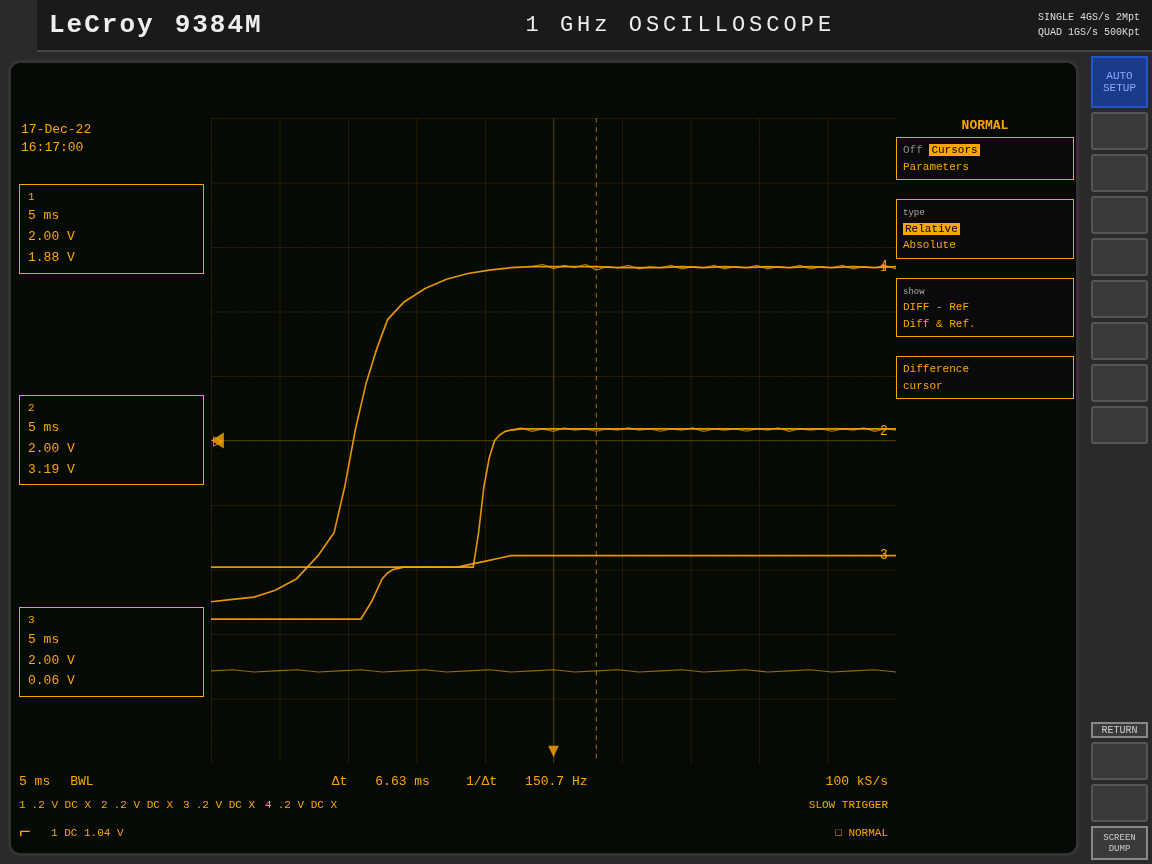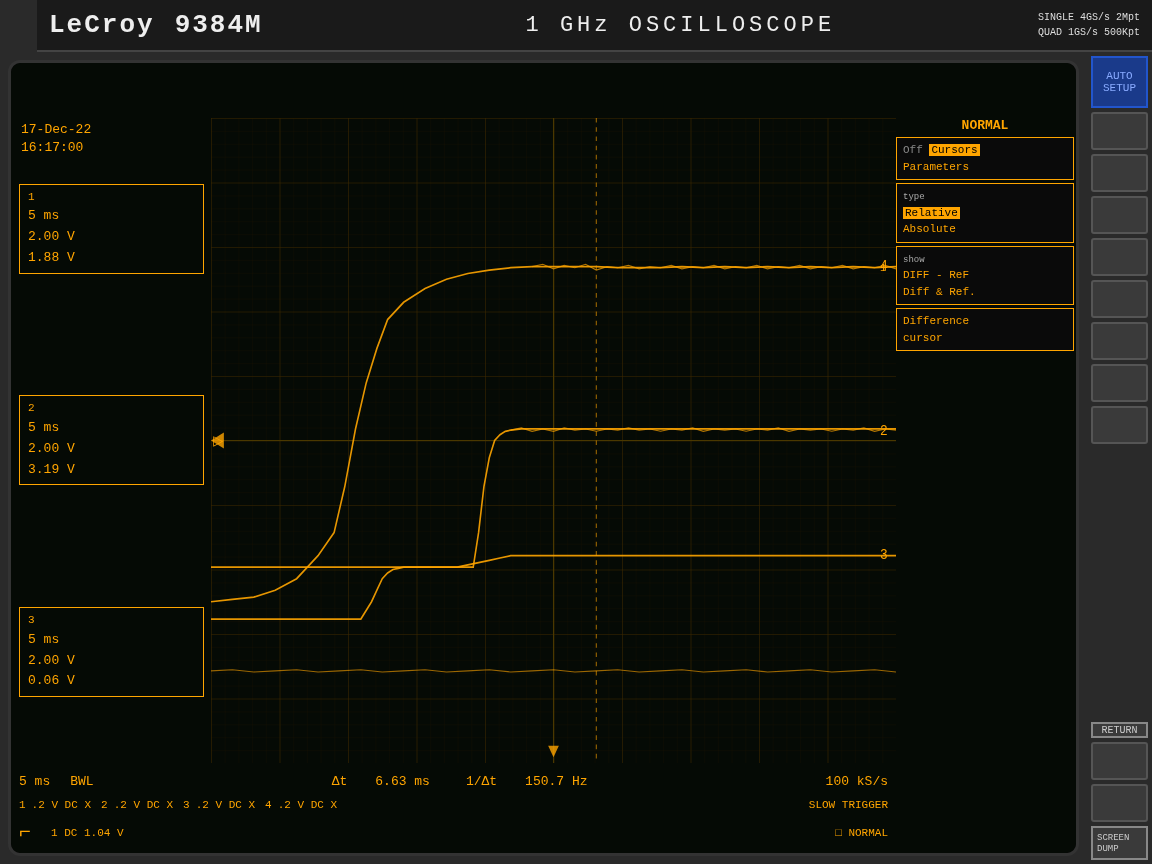--- a/index.html
+++ b/index.html
@@ -193,20 +193,21 @@
       font-size: 11px;
       text-align: center;
       cursor: pointer;
     }
 
     .screen-dump-btn {
       background: #3a3a3a;
       border: 2px solid #888;
       color: #ccc;
       font-size: 10px;
+      text-align: center;
       padding: 4px;
       cursor: pointer;
     }
 
     
     .screen-measure {
       position: absolute;
       right: 2px;
       top: 55px;
       bottom: 90px;
@@ -221,21 +222,21 @@
       font-weight: bold;
       margin-bottom: 4px;
     }
 
     .m-btn {
       background: #0a0a0a;
       border: 1px solid #ffa500;
       color: #ffa500;
       font-size: 11px;
       padding: 4px 6px;
-      margin-bottom: 3px;
+      margin-bottom: 19px;
       font-family: 'Courier New', monospace;
       line-height: 1.5;
     }
     .m-btn .m-label {
       font-size: 9px;
       color: #aaa;
     }
     .m-btn .m-highlight {
       background: #ffa500;
       color: #000;

